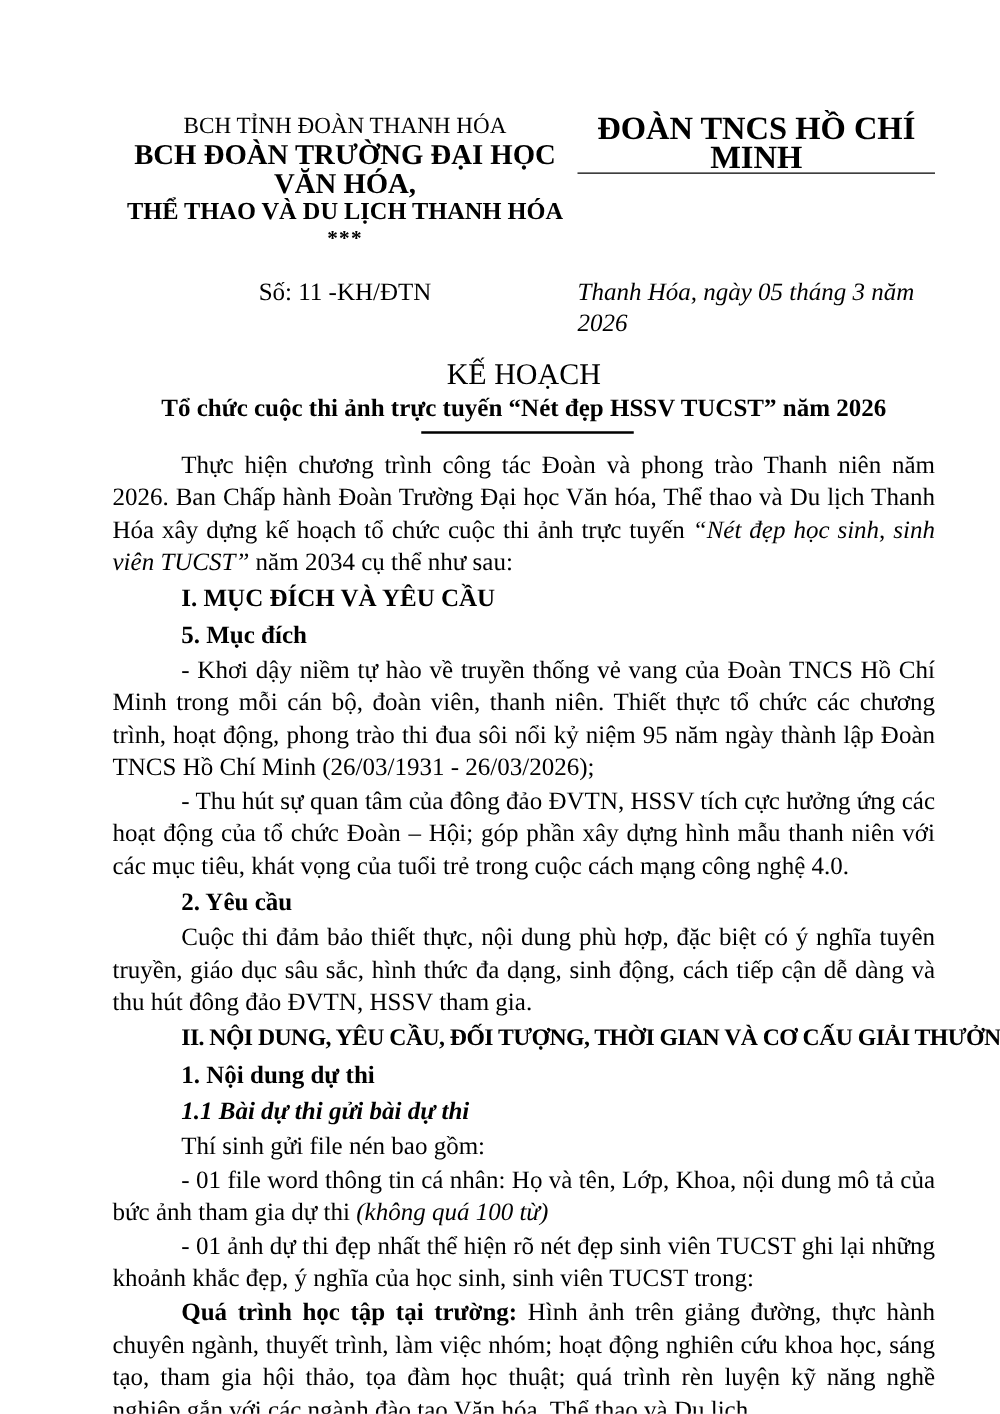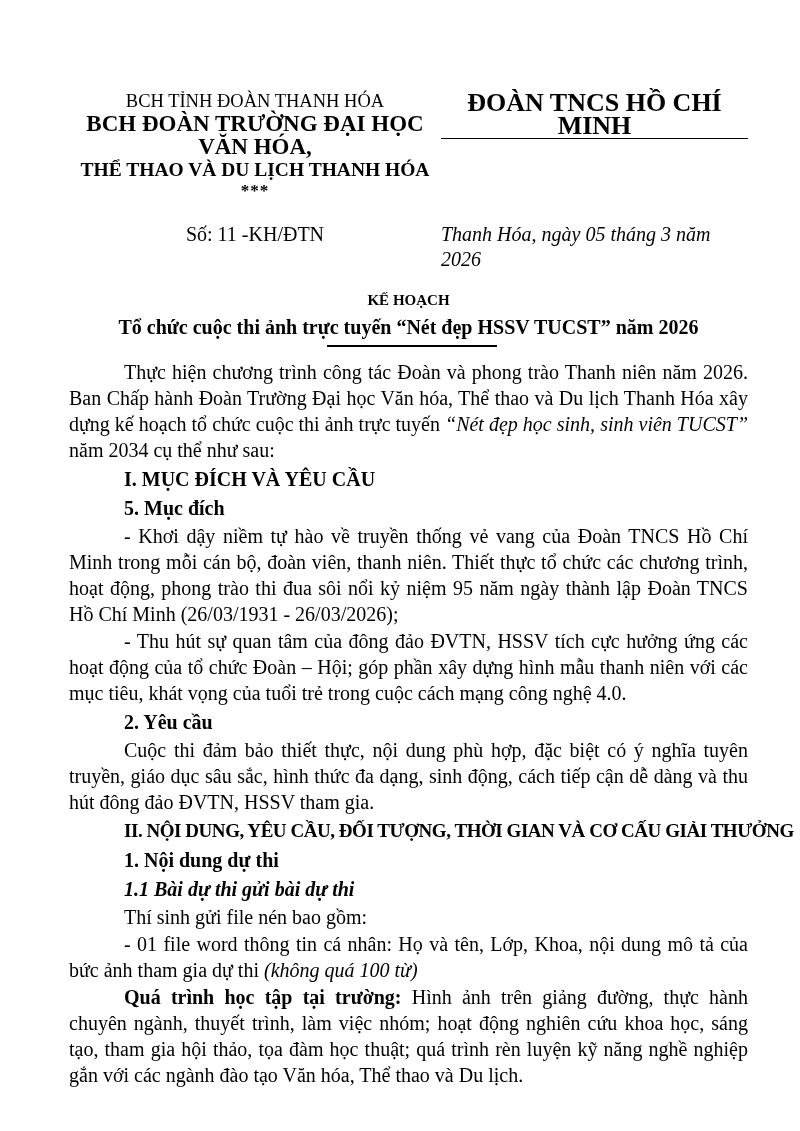--- a/index.html
+++ b/index.html
@@ -12,21 +12,21 @@
     height: 1131px;
     overflow: hidden;
     font-family: "Liberation Serif", "DejaVu Serif", serif;
     color: #000000;
     -webkit-font-smoothing: antialiased;
   }
   .page {
     box-sizing: border-box;
     width: 800px;
     height: 1131px;
-    padding: 90px 52px 0 69px;
+    padding: 90px 52px 0 90px;
     background: #ffffff;
   }
   
   .hdr-row1 { display: flex; align-items: flex-start; }
   .hdr-left {
     width: 372px;
     text-align: center;
     flex-shrink: 0;
   }
   .hdr-left .l1 { font-size: 18.5px; line-height: 22px; }
@@ -56,21 +56,21 @@
   }
   .date-line {
     flex: 1;
     text-align: left;
     font-style: italic;
     font-size: 20px;
     line-height: 25px;
   }
   
   .title-block { text-align: center; margin-top: 15px; }
-  .title-1 { font-size: 15px; font-weight: bold; line-height: 27px; }
+  .title-1 { font-size: 24px; font-weight: normal; line-height: 27px; }
   .title-2 { font-size: 20px; font-weight: bold; line-height: 27px; }
   .title-rule {
     width: 170px;
     height: 2px;
     background: #000;
     margin: 4px auto 0;
     transform: translateX(3px);
   }
   
   .doc-body {
@@ -129,16 +129,17 @@
       <p class="heading"><span class="b ">5. Mục đích</span></p>
       <p class="normal"><span class="">- Khơi dậy niềm tự hào về truyền thống vẻ vang của Đoàn TNCS Hồ Chí Minh trong mỗi cán bộ, đoàn viên, thanh niên. Thiết thực tổ chức các chương trình, hoạt động, phong trào thi đua sôi nổi kỷ niệm 95 năm ngày thành lập Đoàn TNCS Hồ Chí Minh (26/03/1931 - 26/03/2026);</span></p>
       <p class="normal"><span class="">- Thu hút sự quan tâm của đông đảo ĐVTN, HSSV tích cực hưởng ứng các hoạt động của tổ chức Đoàn – Hội; góp phần xây dựng hình mẫu thanh niên với các mục tiêu, khát vọng của tuổi trẻ trong cuộc cách mạng công nghệ 4.0.</span></p>
       <p class="heading"><span class="b ">2. Yêu cầu</span></p>
       <p class="normal"><span class="">Cuộc thi đảm bảo thiết thực, nội dung phù hợp, đặc biệt có ý nghĩa tuyên truyền, giáo dục sâu sắc, hình thức đa dạng, sinh động, cách tiếp cận dễ dàng và thu hút đông đảo ĐVTN, HSSV tham gia.</span></p>
       <p class="heading-condensed"><span class="b ">II. NỘI DUNG, YÊU CẦU, ĐỐI TƯỢNG, THỜI GIAN VÀ CƠ CẤU GIẢI THƯỞNG</span></p>
       <p class="heading"><span class="b ">1. Nội dung dự thi</span></p>
       <p class="heading"><span class="b i">1.1 Bài dự thi gửi bài dự thi</span></p>
       <p class="normal"><span class="">Thí sinh gửi file nén bao gồm:</span></p>
       <p class="normal"><span class="">- 01 file word thông tin cá nhân: Họ và tên, Lớp, Khoa, nội dung mô tả của bức ảnh tham gia dự thi </span><span class="i">(không quá 100 từ)</span></p>
+      <p class="normal"><span class="">- 01 ảnh dự thi đẹp nhất thể hiện rõ nét đẹp sinh viên TUCST ghi lại những khoảnh khắc đẹp, ý nghĩa của học sinh, sinh viên TUCST trong:</span></p>
       <p class="normal"><span class="b ">Quá trình học tập tại trường:</span><span class=""> Hình ảnh trên giảng đường, thực hành chuyên ngành, thuyết trình, làm việc nhóm; hoạt động nghiên cứu khoa học, sáng tạo, tham gia hội thảo, tọa đàm học thuật; quá trình rèn luyện kỹ năng nghề nghiệp gắn với các ngành đào tạo Văn hóa, Thể thao và Du lịch.</span></p>
     </div>
 
 </div>
 
 </body></html>

